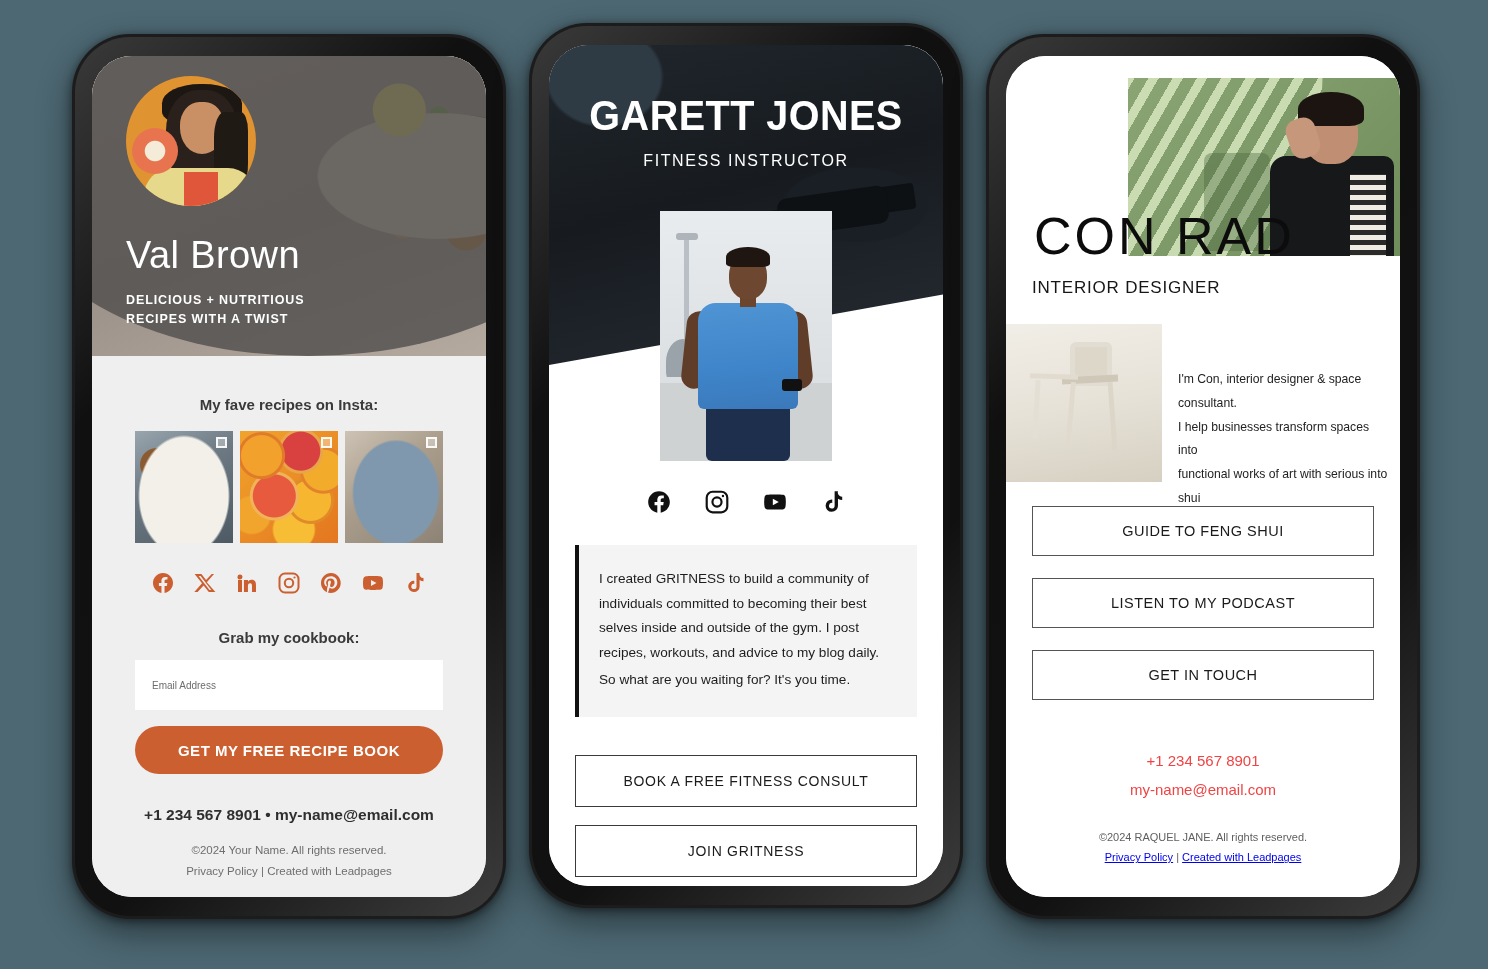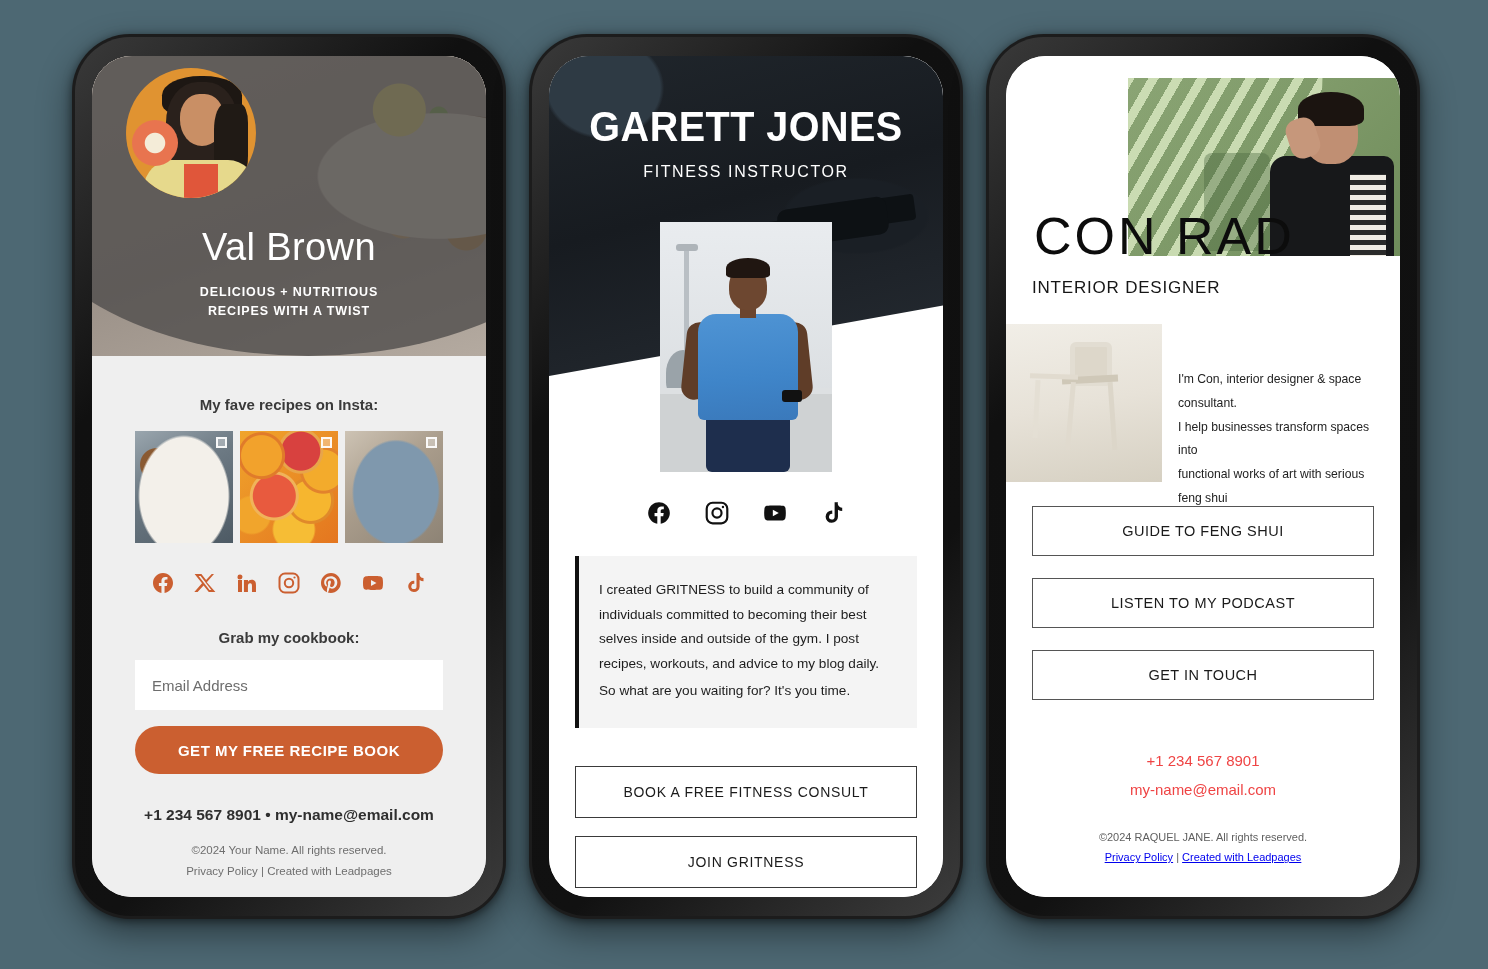--- a/index.html
+++ b/index.html
@@ -27,21 +27,21 @@
     pointer-events: none;
   }
   .screen {
     position: relative; z-index: 2;
     width: 100%; height: 100%;
     border-radius: 40px;
     overflow: hidden;
     background: #fff;
   }
   #phone1 { left: 72px;  top: 34px;  width: 434px; height: 885px; }
-  #phone2 { left: 529px; top: 34px;  width: 434px; height: 885px; }
+  #phone2 { left: 529px; top: 23px;  width: 434px; height: 885px; }
   #phone3 { left: 986px; top: 34px;  width: 434px; height: 885px; }
 
   
   .p1 { background: #efefef; height: 100%; position: relative; }
   .p1-hero {
     position: relative; height: 300px; overflow: hidden;
     background: #b9ac9e;
   }
   
   .p1-food {
@@ -58,21 +58,21 @@
       radial-gradient(circle at 95% 58%, #b8843d 0 20px, transparent 21px),
       radial-gradient(circle at 79% 55%, #cda062 0 17px, transparent 18px),
       linear-gradient(160deg,#a79c92 0%, #9c9289 55%, #b4aaa0 100%);
   }
   .p1-overlay {
     position: absolute; left:-20%; top:-34%;
     width: 150%; height: 134%;
     background: rgba(80,78,76,.80);
     border-radius: 0 0 50% 50% / 0 0 42% 42%;
   }
-  .p1-hero-content { position: absolute; left: 0; top: 0; width: 100%; padding: 12px 34px; text-align: center; }
+  .p1-hero-content { position: absolute; left: 0; top: 8px; width: 100%; padding: 12px 34px; }
   .p1-avatar {
     width: 130px; height: 130px; border-radius: 50%;
     overflow: hidden; position: relative;
     background: #e09331;
   }
   .p1-avatar .grapefruit {
     position:absolute; left:6px; top:52px; width:46px; height:46px; border-radius:50%;
     background: radial-gradient(circle,#f4ecd8 0 30%, #e8744f 33% 86%, #f6eedd 88%);
   }
   .p1-avatar .head {
@@ -152,21 +152,21 @@
     margin-top: 28px;
   }
   .p1-social .ic { width: 24px; height: 24px; color: #cb5f30; display:block; }
   .p1-cookbook {
     text-align:center; font-size: 15px; font-weight:700; color:#3a3a3a;
     margin-top: 34px;
   }
   .p1-input {
     margin-top: 14px; width:100%; height: 50px;
     background:#fff; border: none; outline:none;
-    padding: 0 17px; font-size: 15px; color:#5d5d5d;
+    padding: 0 17px; font-size: 10px; color:#5d5d5d;
     font-family:"Liberation Sans", sans-serif;
   }
   .p1-input::placeholder { color:#6d6d6d; }
   .p1-cta {
     margin-top: 16px; width:100%; height: 48px;
     background:#cb5f30; color:#fff; border:none; border-radius: 26px;
     font-size: 15px; font-weight: 700; letter-spacing: .5px; cursor:pointer;
     font-family:"Liberation Sans", sans-serif;
   }
   .p1-contact {
@@ -505,21 +505,21 @@
             <div class="back"></div>
             <div class="seat"></div>
             <div class="arm"></div>
             <div class="leg1"></div>
             <div class="leg2"></div>
             <div class="leg3"></div>
           </div>
           <div class="p3-bio-text">
             <div>I'm Con, interior designer &amp; space consultant.</div>
             <div>I help businesses transform spaces into</div>
-            <div>functional works of art with serious feng shui</div>
+            <div>functional works of art with serious into shui</div>
           </div>
         </div>
 
         <div class="p3-buttons">
           <button class="p3-btn">GUIDE TO FENG SHUI</button>
           <button class="p3-btn">LISTEN TO MY PODCAST</button>
           <button class="p3-btn">GET IN TOUCH</button>
         </div>
 
         <div class="p3-contact">

